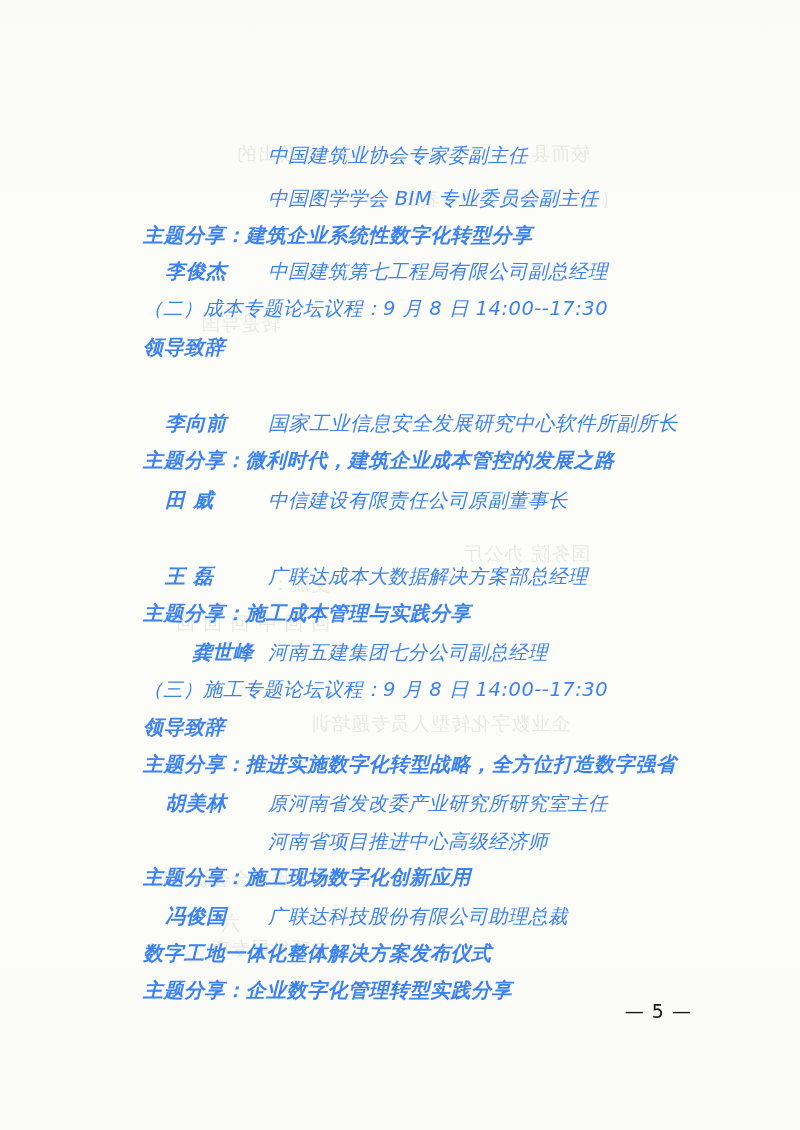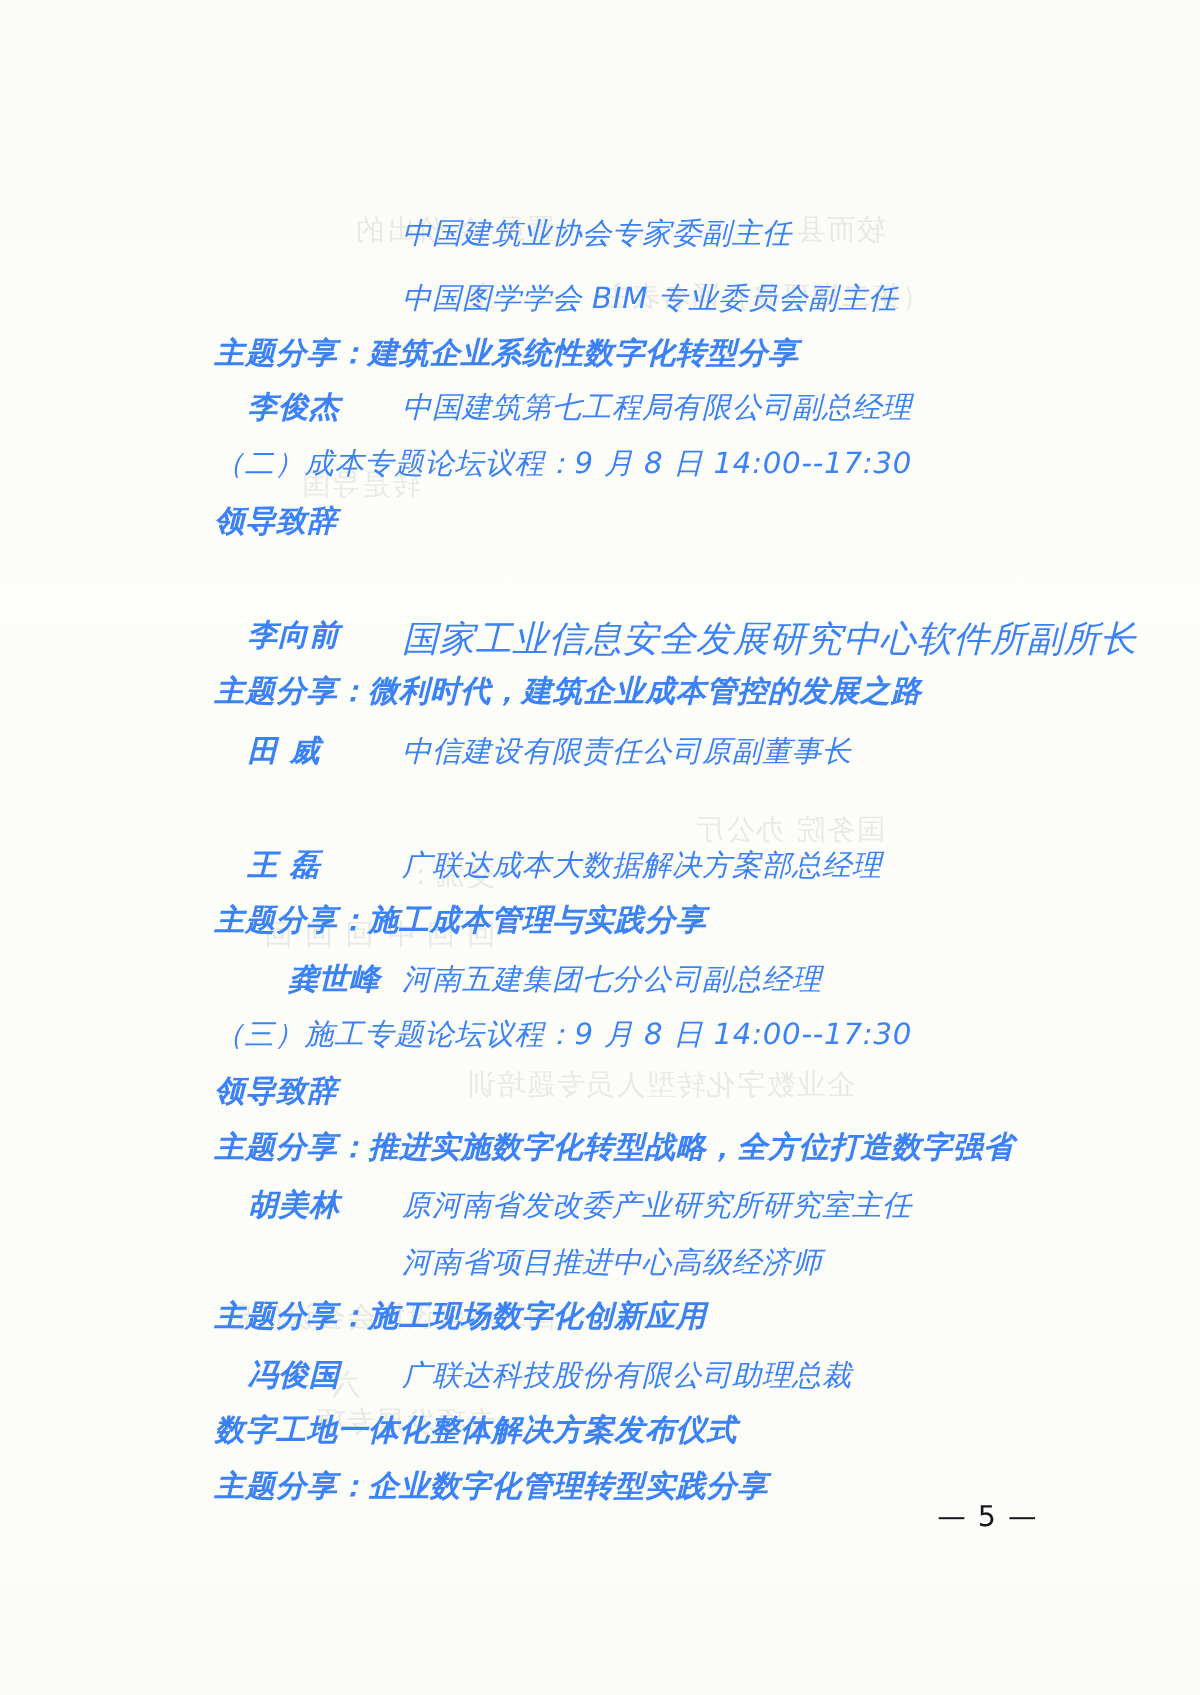--- a/index.html
+++ b/index.html
@@ -110,21 +110,21 @@
       <div class="line ln-bold" style="left: 143px; top: 222px;">主题分享：建筑企业系统性数字化转型分享</div>
       <div class="line ln-normal" style="left: 268px; top: 185px;">中国图学学会 BIM 专业委员会副主任</div>
       <div class="line ln-bold" style="left: 0px; top: 258px; width: 800px; position: absolute;">
         <span class="seg-name" style="position: absolute; left: 165px;">李俊杰</span>
         <span class="seg-plain" style="position: absolute; left: 268px; font-size: 19.5px;">中国建筑第七工程局有限公司副总经理</span>
       </div>
       <div class="line ln-normal" style="left: 143px; top: 295px;">（二）成本专题论坛议程：9 月 8 日   14:00--17:30</div>
       <div class="line ln-bold" style="left: 143px; top: 334px;">领导致辞</div>
       <div class="line ln-bold" style="left: 0px; top: 410px; width: 800px; position: absolute;">
         <span class="seg-name" style="position: absolute; left: 165px;">李向前</span>
-        <span class="seg-plain" style="position: absolute; left: 268px; font-size: 24px; font-style: italic;">国家工业信息安全发展研究中心软件所副所长</span>
+        <span class="seg-plain" style="position: absolute; left: 268px; font-size: 20px; font-style: italic;">国家工业信息安全发展研究中心软件所副所长</span>
       </div>
       <div class="line ln-bold" style="left: 143px; top: 447px;">主题分享：微利时代，建筑企业成本管控的发展之路</div>
       <div class="line ln-bold" style="left: 0px; top: 487px; width: 800px; position: absolute;">
         <span class="seg-name" style="position: absolute; left: 165px;">田   威</span>
         <span class="seg-plain" style="position: absolute; left: 268px; font-size: 19.5px;">中信建设有限责任公司原副董事长</span>
       </div>
       <div class="line ln-bold" style="left: 0px; top: 563px; width: 800px; position: absolute;">
         <span class="seg-name" style="position: absolute; left: 165px;">王   磊</span>
         <span class="seg-plain" style="position: absolute; left: 268px; font-size: 19.5px;">广联达成本大数据解决方案部总经理</span>
       </div>

